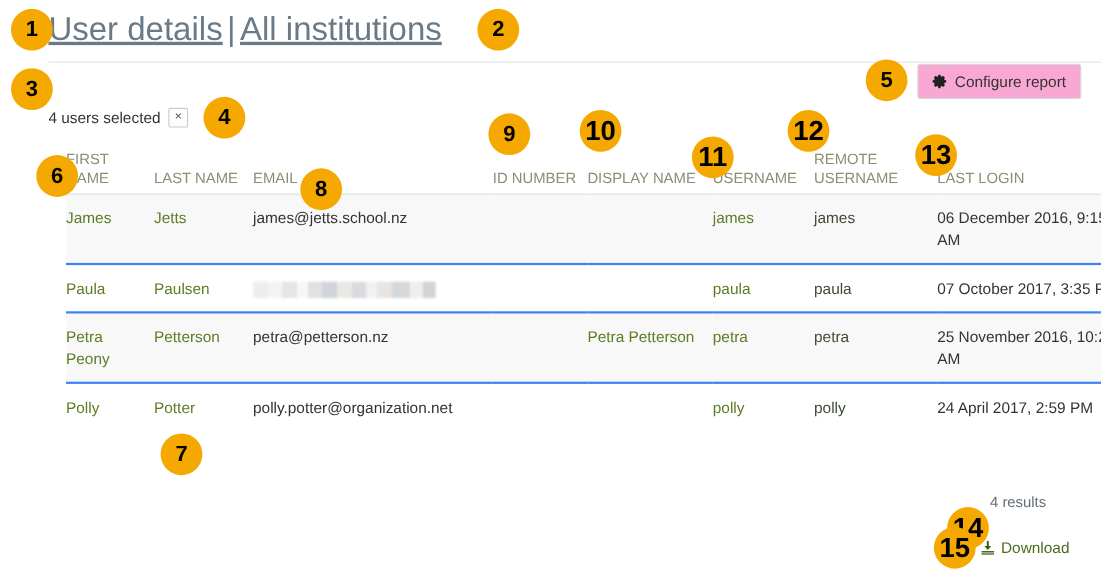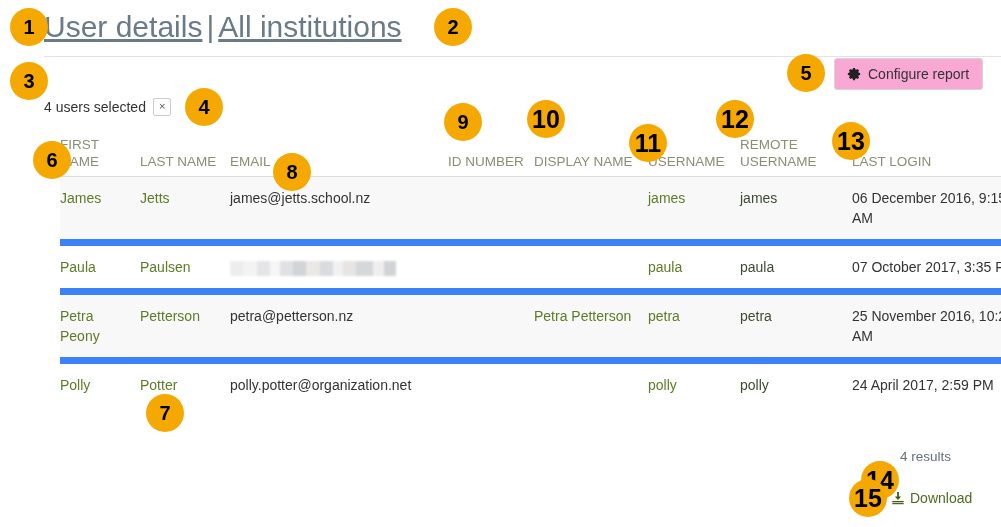--- a/index.html
+++ b/index.html
@@ -125,21 +125,21 @@
     color: #8a8f73;
     padding: 0 8px 6px 0;
     border-bottom: 1px solid #dddddd;
     text-transform: uppercase;
   }
   .report-table td {
     vertical-align: top;
     padding: 11px 8px 11px 0;
     line-height: 20px;
     color: #454f3c;
-    border-bottom: 7px solid #3b82f6;
+    border-bottom: 2px solid #3b82f6;
   }
   .report-table tbody tr.striped td {
     background: #f8f8f8;
   }
   .report-table tbody tr:last-child td {
     border-bottom: none;
   }
   .cell-link {
     color: #5d7c26;
     text-decoration: none;

